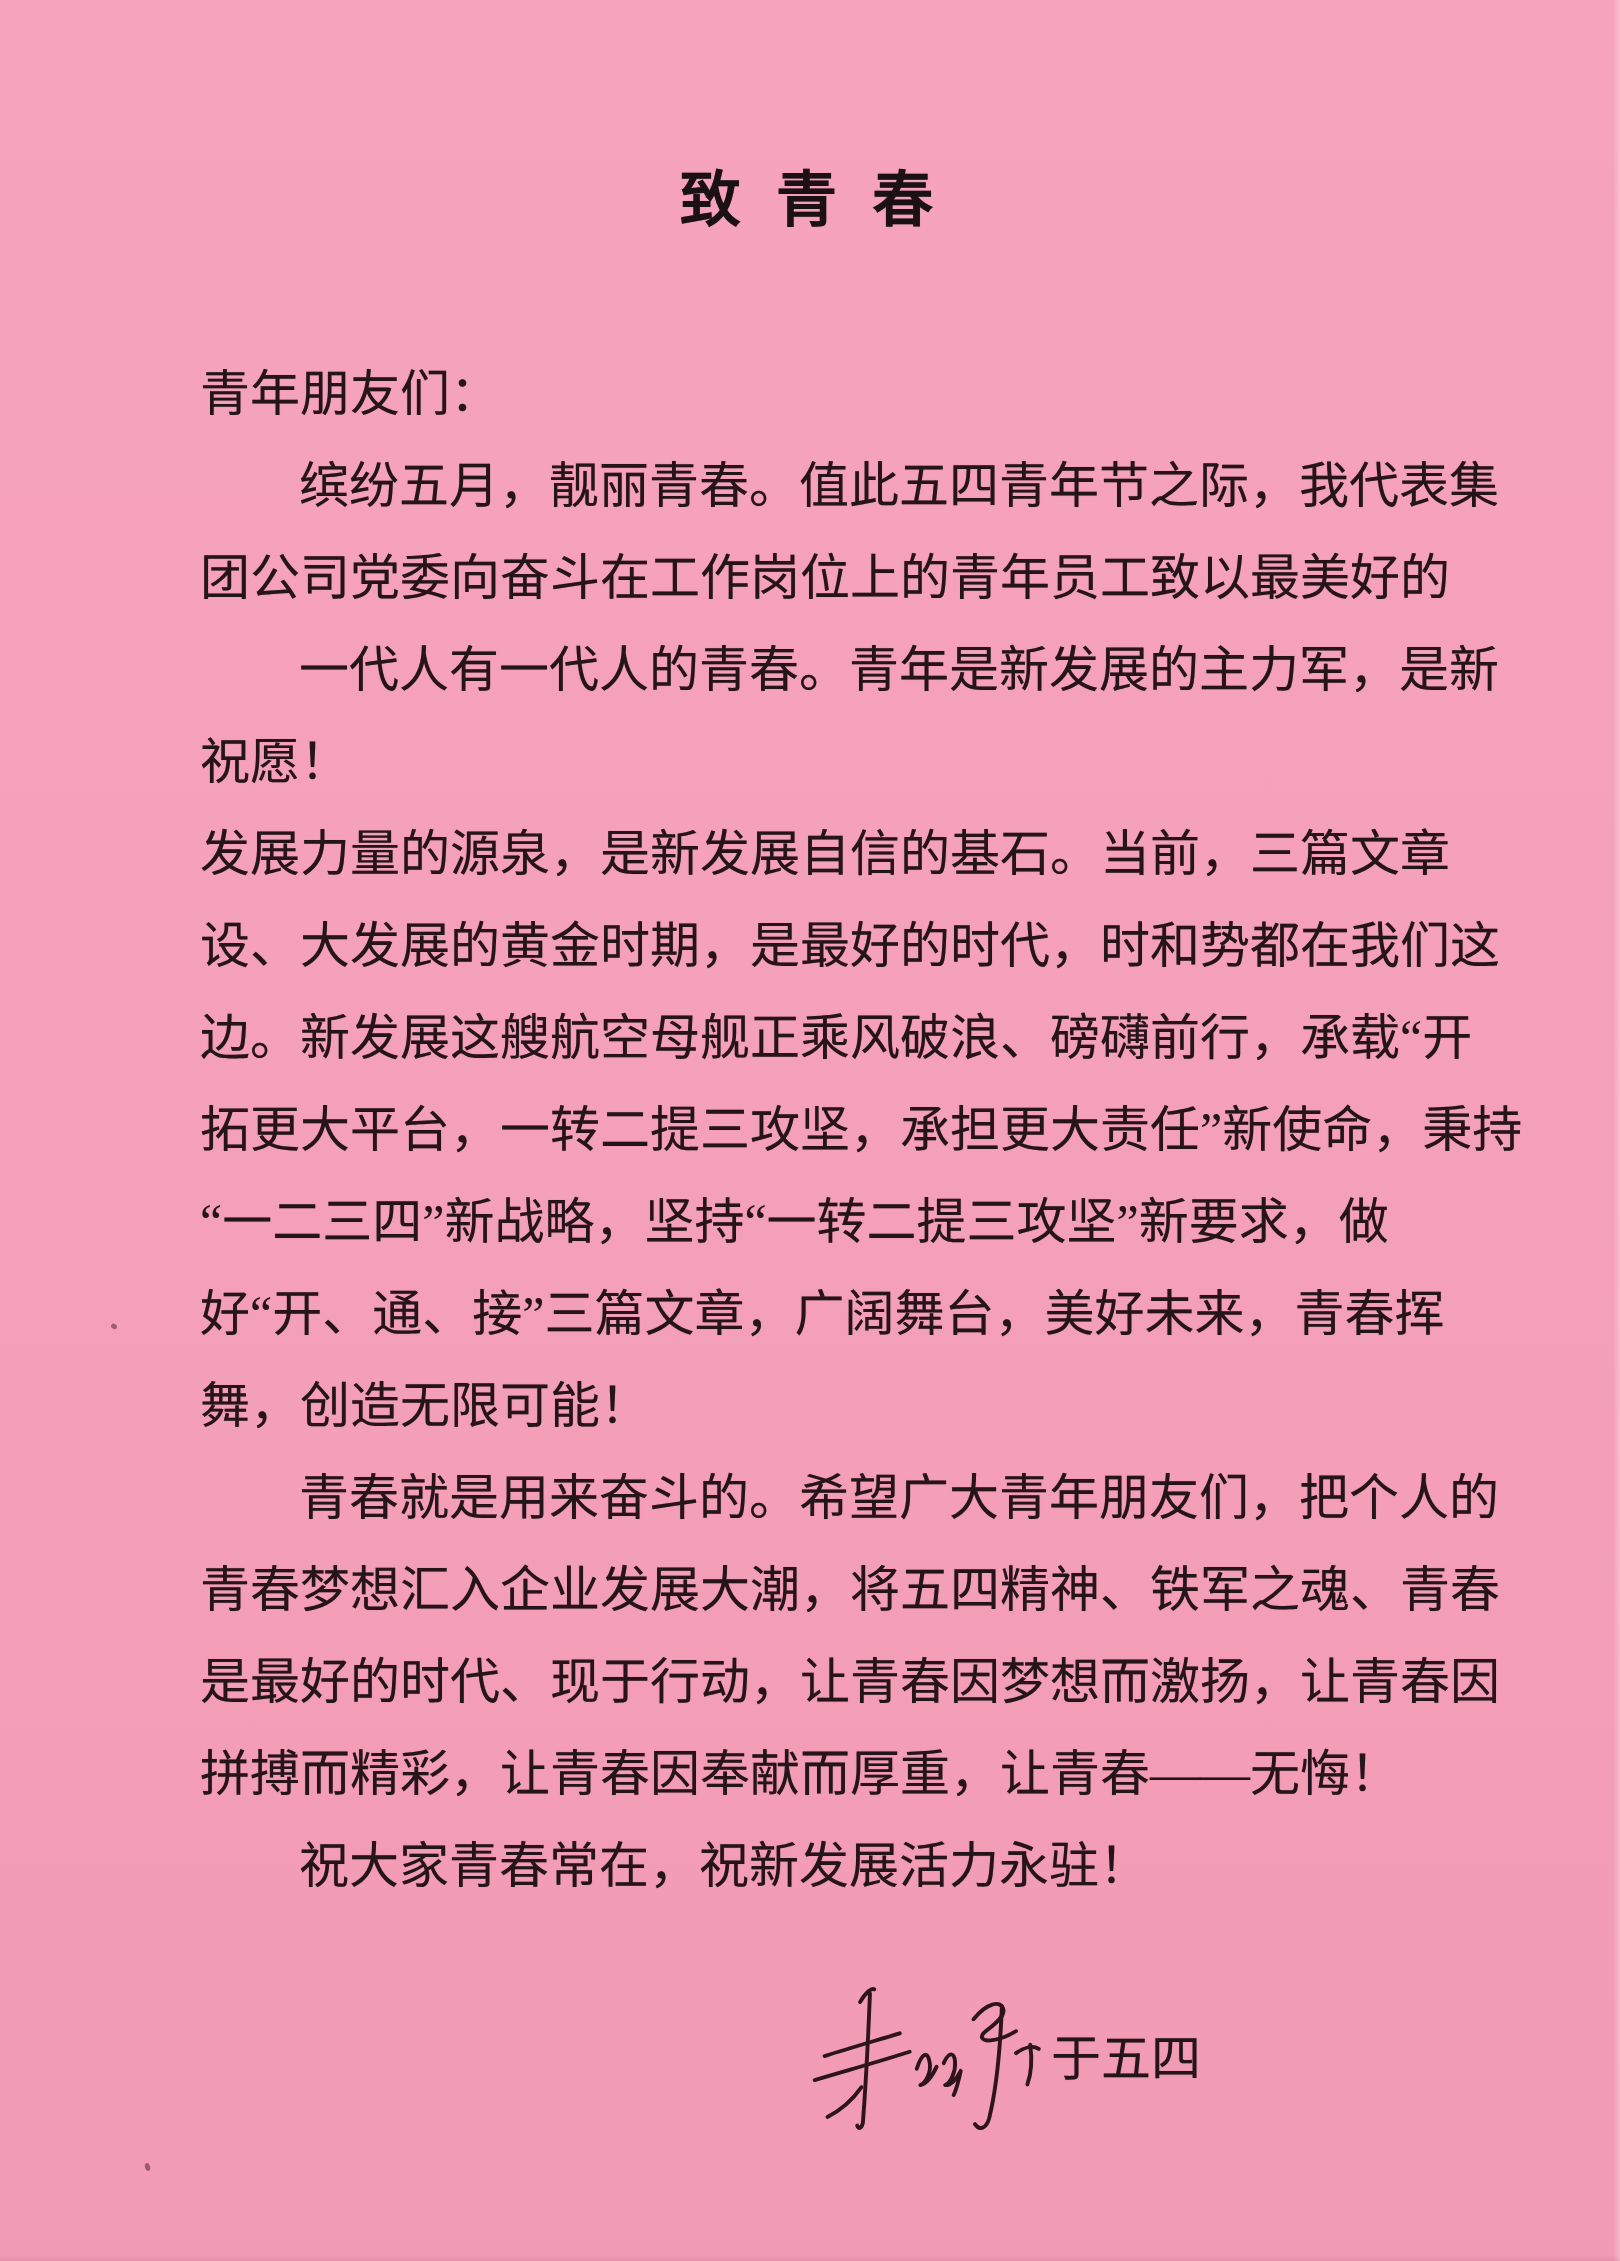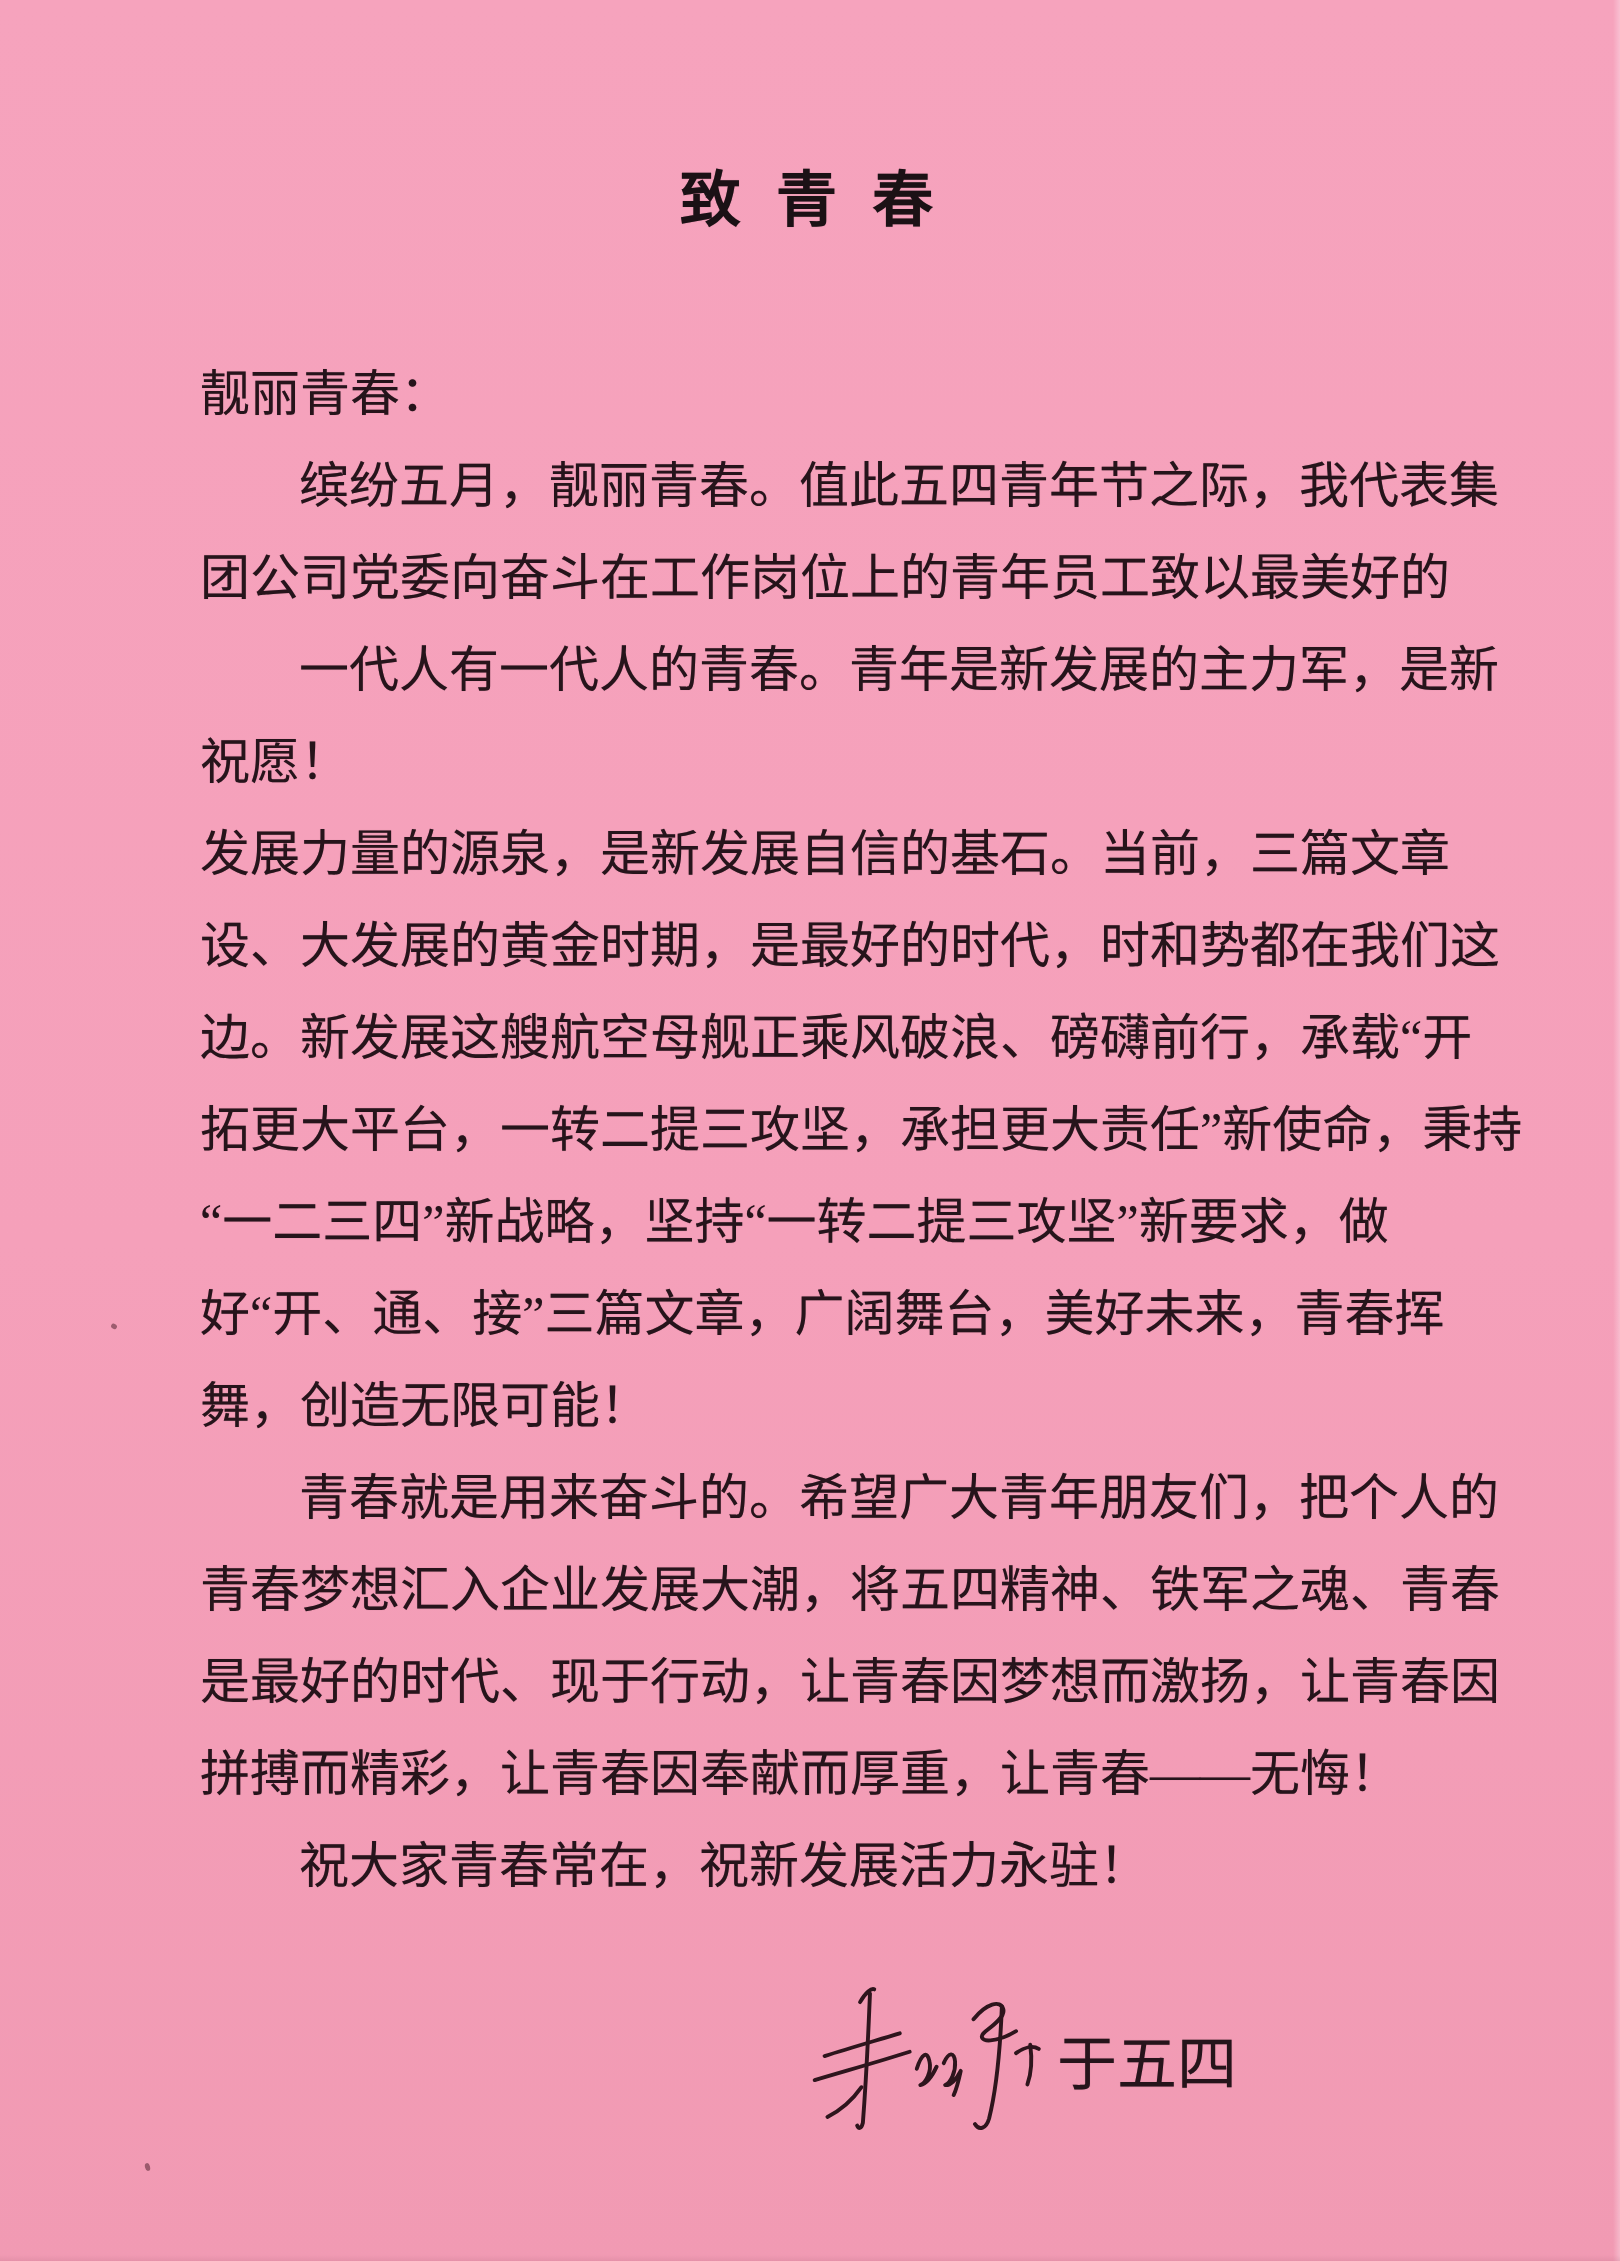--- a/index.html
+++ b/index.html
@@ -52,40 +52,40 @@
   }
   .indent{padding-left:99px;}
   .signature{
     position:absolute;
     left:809px;top:1982px;
     width:440px;height:153px;
   }
   .signature svg{position:absolute;left:0;top:0;}
   .signature .sig-suffix{
     position:absolute;
-    left:248px;top:50px;
-    font-size:60px;
+    left:242px;top:50px;
+    font-size:50px;
     line-height:1.1;
     white-space:nowrap;
     color:#26141b;
     text-shadow:0 0 0.7px rgba(40,15,25,.40);
   }
   .speck{position:absolute;border-radius:50%;background:rgba(70,25,38,.5);}
   .speck.s1{left:111px;top:1324px;width:6.4px;height:5px;transform:rotate(30deg);}
   .speck.s2{left:145px;top:2163px;width:5px;height:7.8px;transform:rotate(-15deg);}
 </style>
 </head>
 <body>
 
 <div class="paper">
 
   <h1 class="doc-title">致 青 春</h1>
 
   <div class="body-block">
-    <div class="line">靓丽青春：</div>
+    <div class="line">青年朋友们：</div>
 
     <div class="line indent">缤纷五月，靓丽青春。值此五四青年节之际，我代表集</div>
     <div class="line">团公司党委向奋斗在工作岗位上的青年员工致以最美好的</div>
     <div class="line indent">一代人有一代人的青春。青年是新发展的主力军，是新</div>
 
     <div class="line">祝愿！</div>
     <div class="line">发展力量的源泉，是新发展自信的基石。当前，三篇文章</div>
     <div class="line">设、大发展的黄金时期，是最好的时代，时和势都在我们这</div>
     <div class="line">边。新发展这艘航空母舰正乘风破浪、磅礴前行，承载“开</div>
     <div class="line">拓更大平台，一转二提三攻坚，承担更大责任”新使命，秉持</div>

